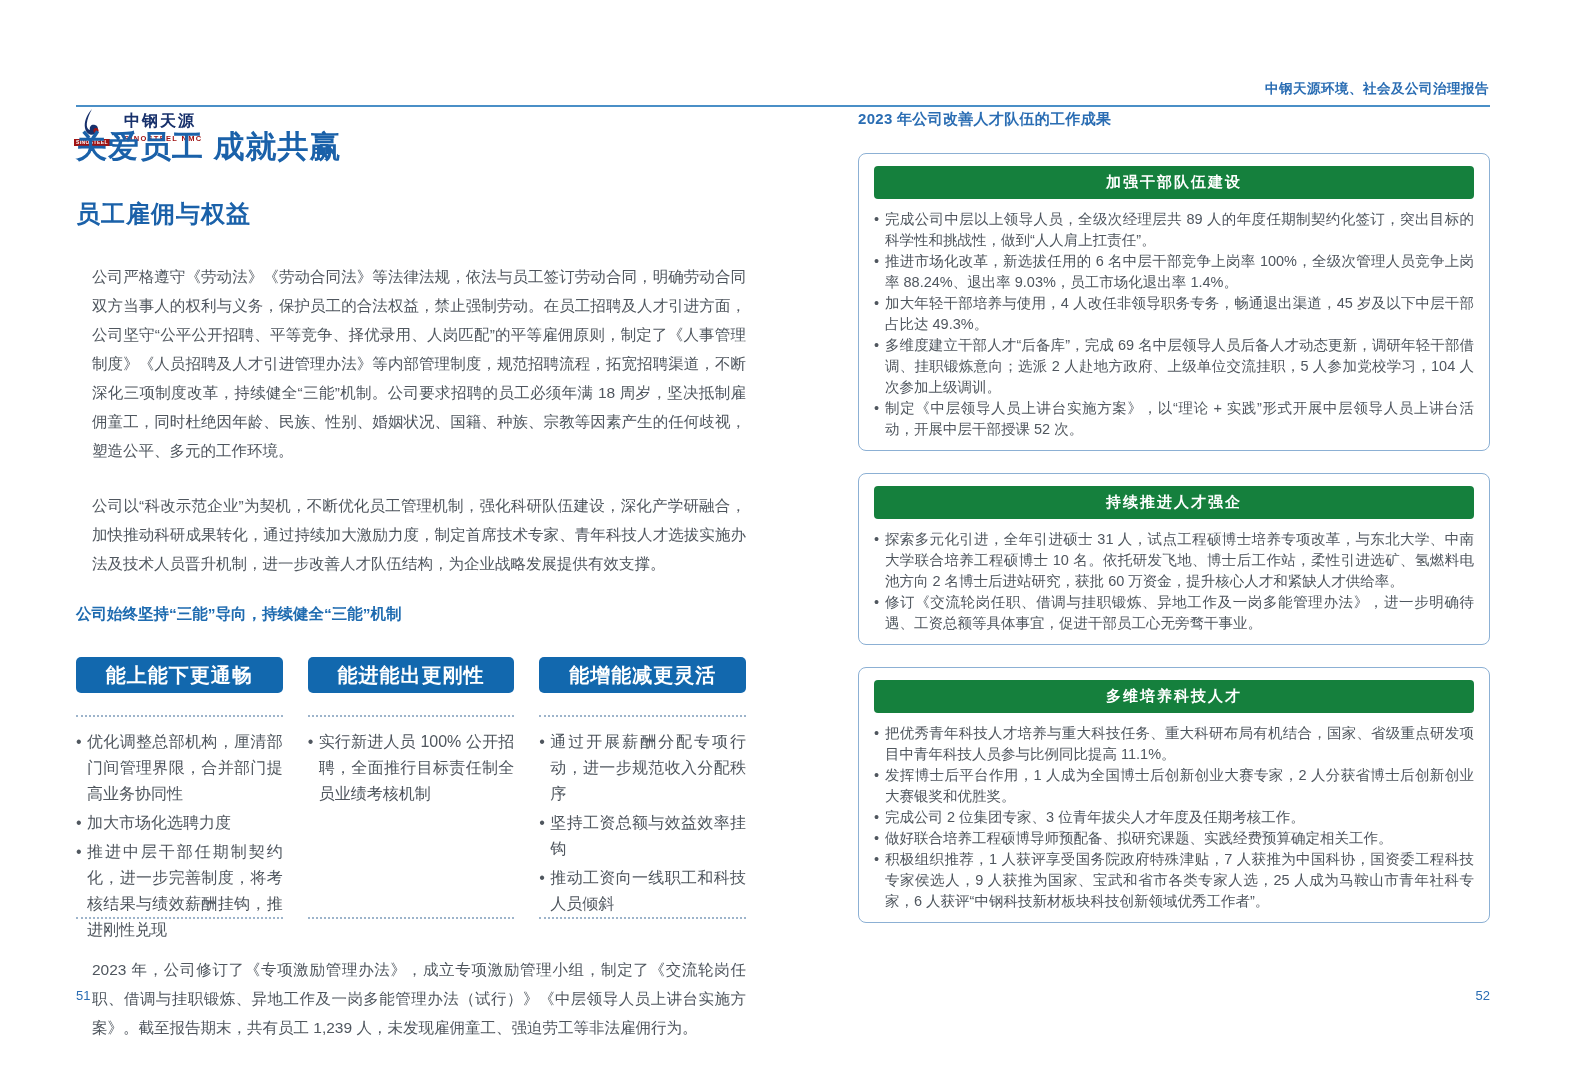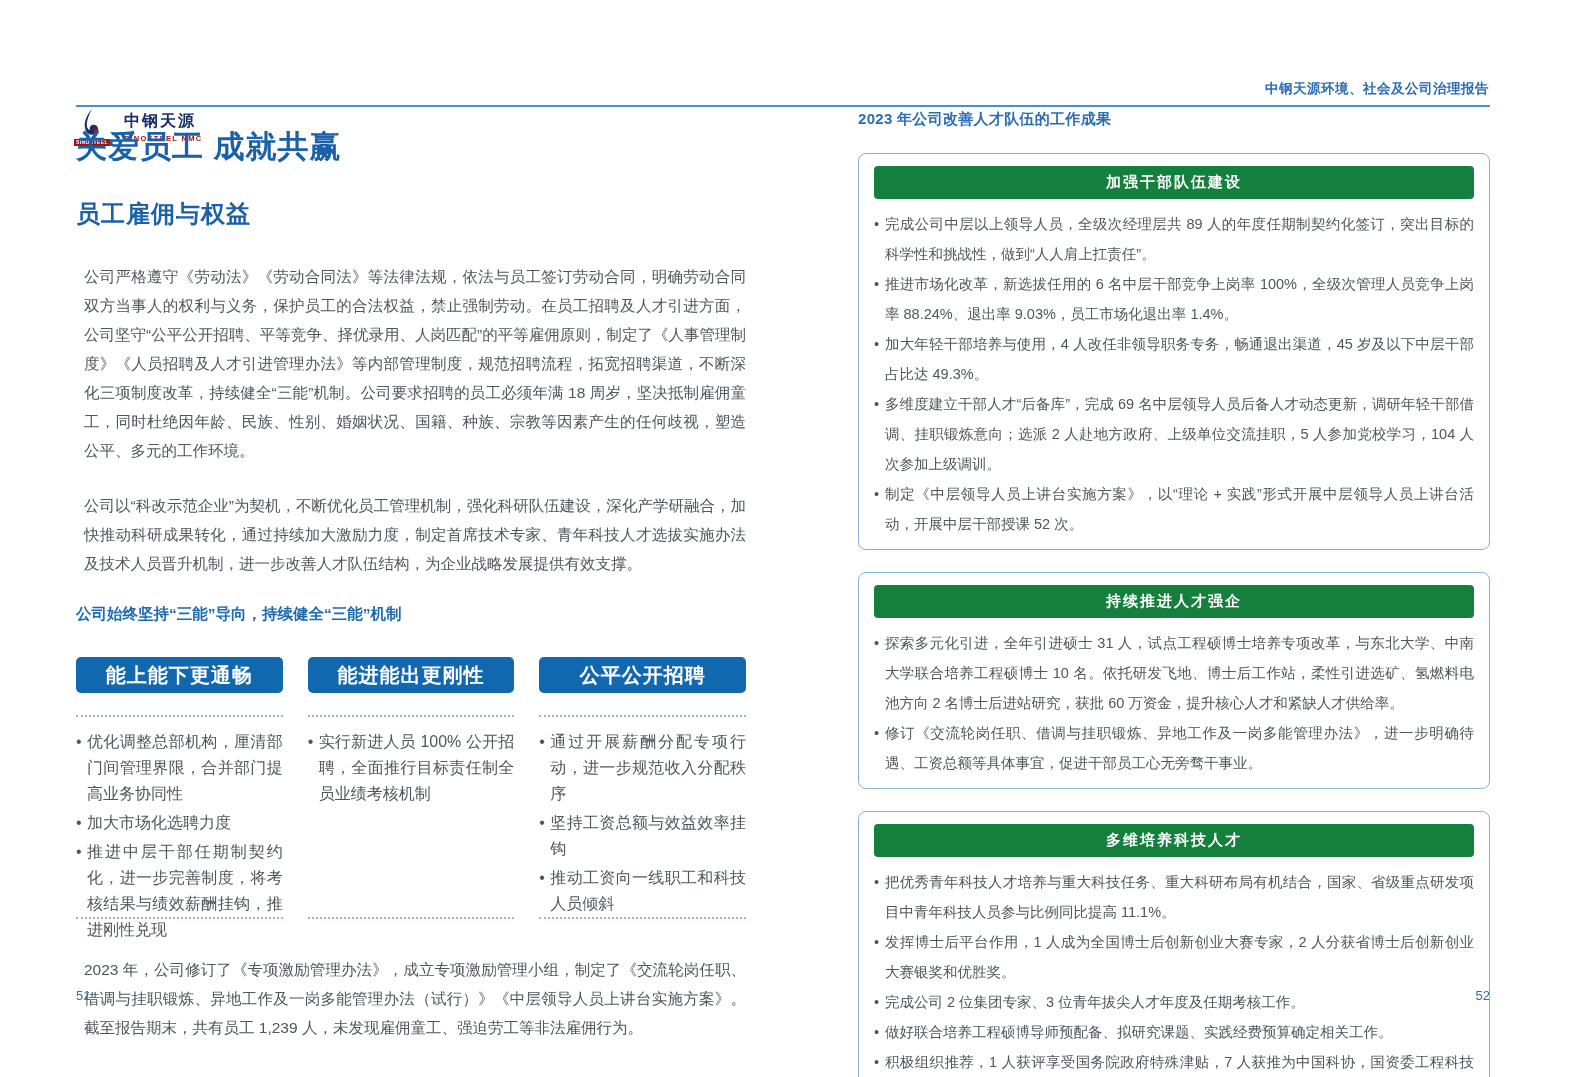--- a/index.html
+++ b/index.html
@@ -39,21 +39,21 @@
   .main-title{
     font-size:31px;font-weight:bold;color:#1a61a9;
     margin:0 0 30px 0;letter-spacing:1px;
   }
   .section-title{
     font-size:24px;font-weight:bold;color:#1a61a9;
     margin:0 0 32px 0;letter-spacing:1px;
   }
   .para{
     font-size:15.5px;line-height:29px;text-align:justify;
-    color:#4f565e;margin:0 0 26px 8px;
+    color:#4f565e;margin:0 0 26px 16px;
   }
   .lead{
     font-size:15.5px;font-weight:bold;color:#1e6bb0;
     margin:6px 0 32px 0;
   }
   .three-cols{display:flex;gap:25px;}
   .mech-col{flex:1;display:flex;flex-direction:column;}
   .mech-btn{
     background:#1268ae;color:#ffffff;font-weight:bold;font-size:20px;
     height:36px;border-radius:5px;
@@ -77,21 +77,21 @@
     border:1.5px solid #8cb0d4;border-radius:8px;
     padding:9px 13px 10px 13px;margin-bottom:22px;background:#ffffff;
   }
   .box-head{
     background:#15803d;color:#ffffff;font-weight:bold;font-size:15px;
     text-align:center;padding:7px 0;border-radius:4px;
     margin:3px 2px 10px 2px;letter-spacing:2px;
   }
   .box-list{
     list-style:none;margin:0;padding:0 2px;
-    font-size:14.5px;line-height:30px;color:#4f565e;text-align:justify;
+    font-size:14.5px;line-height:21px;color:#4f565e;text-align:justify;
   }
   .box-list li{position:relative;padding-left:11px;}
   .box-list li::before{content:"•";position:absolute;left:0;top:0;color:#4f565e;}
 
   
   .pg{position:absolute;top:988px;font-size:13px;color:#2a6db3;}
   .pg-left{left:76px;}
   .pg-right{right:97px;}
 </style>
 </head>
@@ -142,21 +142,21 @@
           <div class="mech-btn">能进能出更刚性</div>
           <div class="dots"></div>
           <ul class="mech-list">
 
               <li>实行新进人员 100% 公开招聘，全面推行目标责任制全员业绩考核机制</li>
             </ul>
           <div class="dots" style="margin-top:6px;"></div>
         </div>
 
         <div class="mech-col">
-          <div class="mech-btn">公平公开招聘</div>
+          <div class="mech-btn">能增能减更灵活</div>
           <div class="dots"></div>
           <ul class="mech-list">
 
               <li>通过开展薪酬分配专项行动，进一步规范收入分配秩序</li>
 
               <li>坚持工资总额与效益效率挂钩</li>
 
               <li>推动工资向一线职工和科技人员倾斜</li>
             </ul>
           <div class="dots" style="margin-top:6px;"></div>

